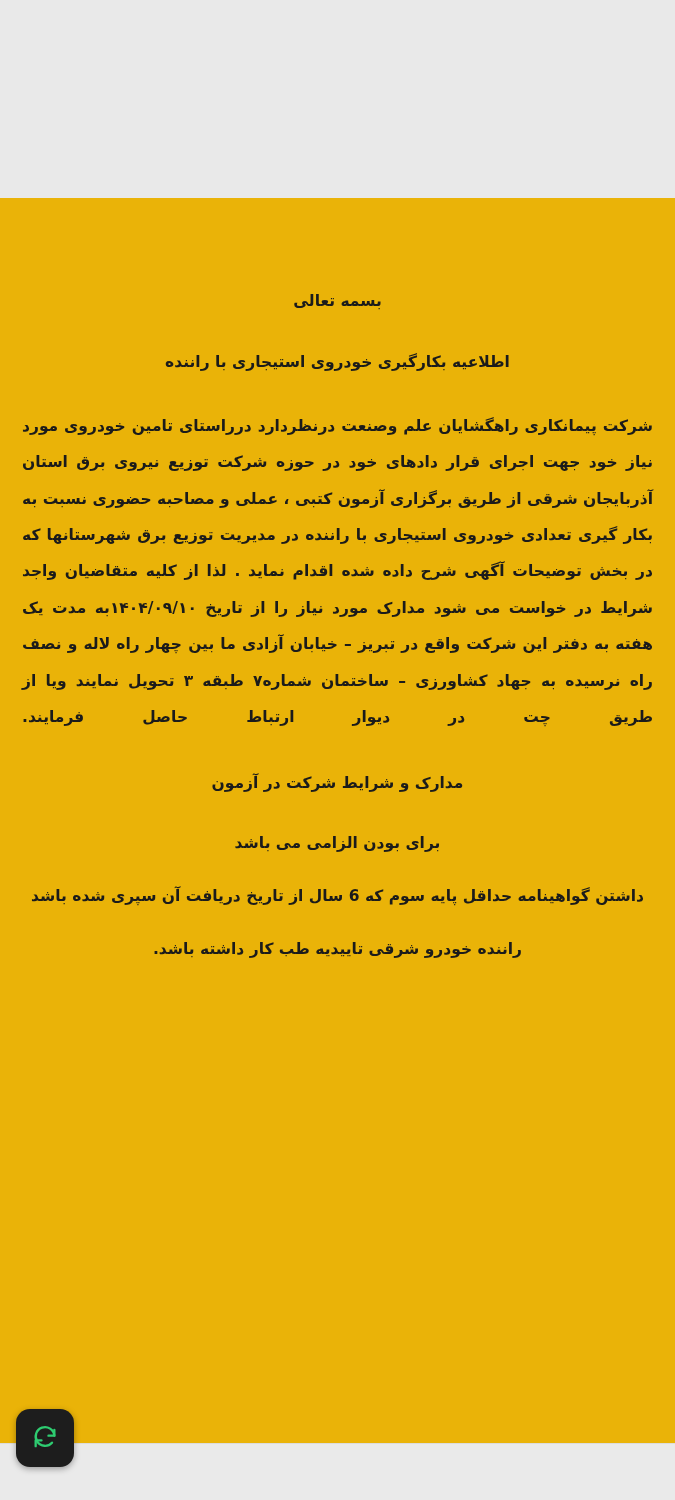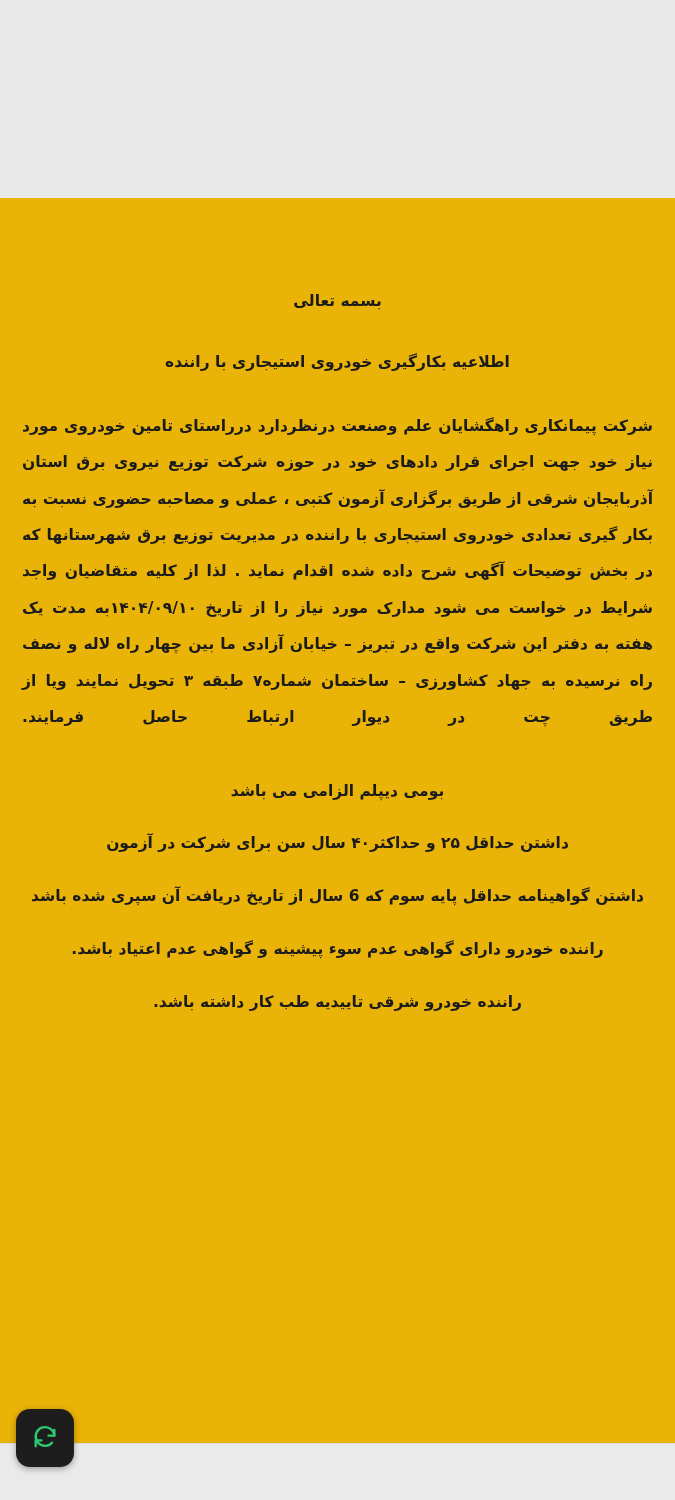--- a/index.html
+++ b/index.html
@@ -117,27 +117,26 @@
     <div class="spacer-sm"></div>
 
     <div class="p center tight">اطلاعیه بکارگیری خودروی استیجاری با راننده</div>
 
     <div class="spacer-sm"></div>
 
     <div class="p block">شرکت پیمانکاری راهگشایان علم وصنعت درنظردارد دررا‌ستای تامین خودروی مورد نیاز خود جهت اجرای قرار دادهای خود در حوزه شرکت توزیع نیروی برق استان آذربایجان شرقی از طریق برگزاری آزمون کتبی ، عملی و مصاحبه حضوری نسبت به بکار گیری تعدادی خودروی استیجاری با راننده در مدیریت توزیع برق شهرستانها که در بخش توضیحات آگهی شرح داده شده اقدام نماید . لذا از کلیه متقاضیان واجد شرایط در خواست می شود مدارک مورد نیاز را از تاریخ ۱۴۰۴/۰۹/۱۰به مدت یک هفته به دفتر این شرکت واقع در تبریز – خیابان آزادی ما بین چهار راه لاله  و نصف راه نرسیده به جهاد کشاورزی – ساختمان شماره۷ طبقه ۳ تحویل نمایند ویا از طریق چت در دیوار ارتباط حاصل فرمایند.</div>
 
     <div class="spacer-sm"></div>
 
+    <div class="p center">مدارک و شرایط شرکت در آزمون</div>
 
     <div class="spacer-sm"></div>
 
-    <div class="p center">بومی دیپلم الزامی می باشد</div>
-    <div class="p center">داشتن حداقل ۲۵ و حداکثر۴۰ سال سن برای شرکت در آزمون</div>
+    <div class="p center">برای بودن الزامی می باشد</div>
     <div class="p center">داشتن گواهینامه حداقل پایه سوم که 6 سال از تاریخ دریافت آن سپری شده باشد</div>
-    <div class="p center">راننده خودرو دارای گواهی عدم سوء پیشینه و گواهی عدم اعتیاد باشد.</div>
     <div class="p center">راننده خودرو شرقی تاییدیه طب کار داشته باشد.</div>
 
   </div>
 </div>
 
 <div class="viewer-bottom"></div>
 
 <div class="fab">
   <span>
     <svg width="28" height="28" viewBox="0 0 24 24" fill="none" stroke="#2ecc71" stroke-width="2" stroke-linecap="round" stroke-linejoin="round">

